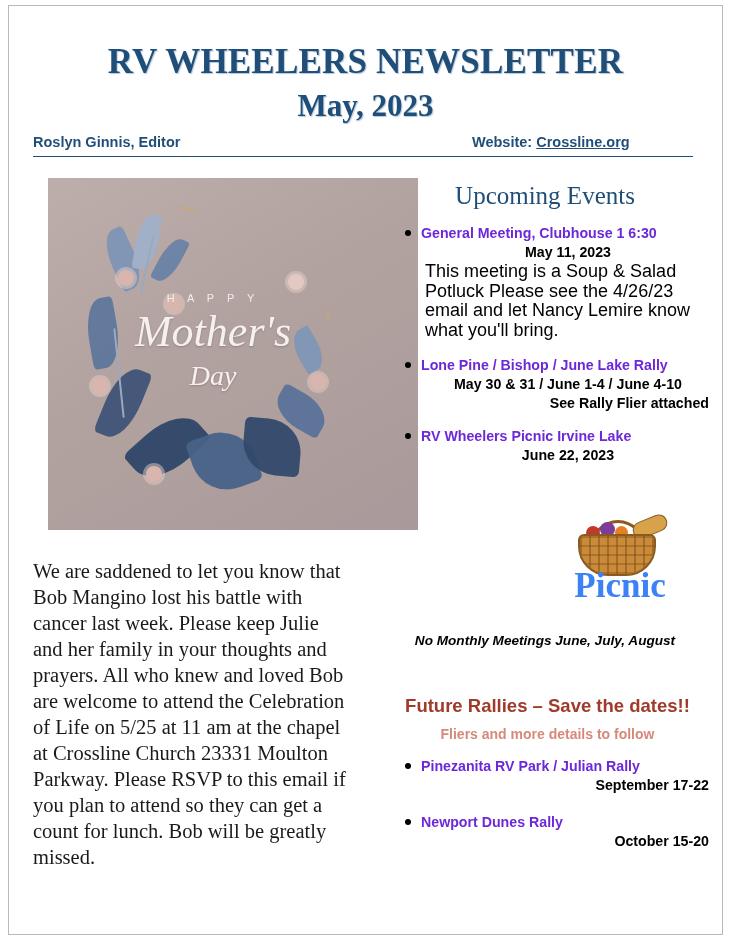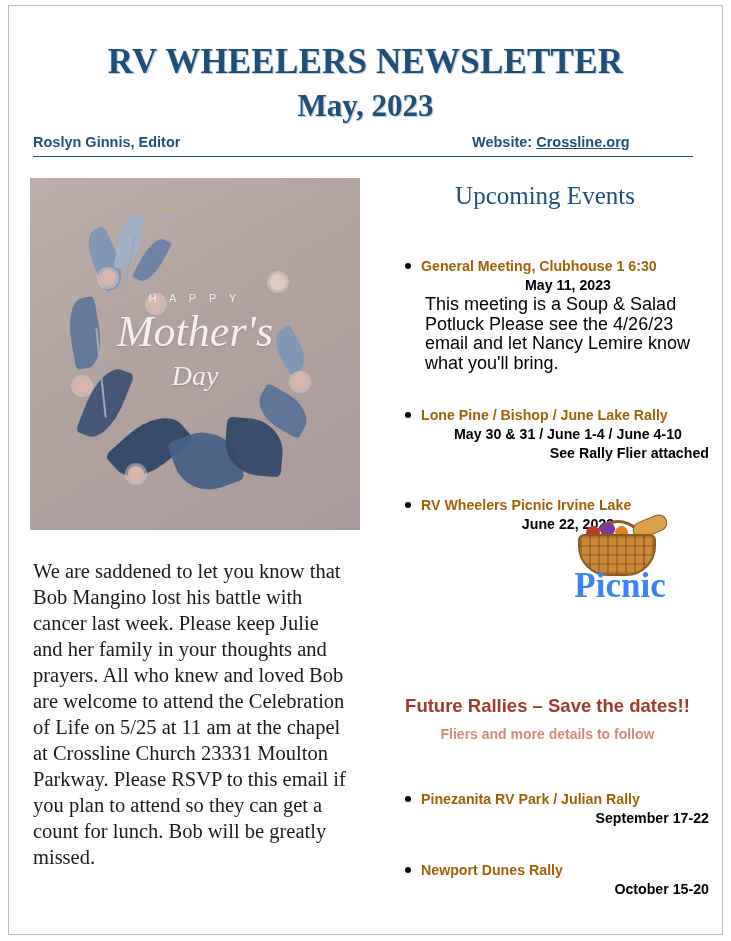--- a/index.html
+++ b/index.html
@@ -86,26 +86,27 @@
     font-weight: bold;
     color: #1f4e79;
   }
   .website .url {
     text-decoration: underline;
   }
 
   
   .mday-card {
     position: absolute;
-    left: 30px;
+    left: 48px;
     top: 178px;
     width: 330px;
     height: 352px;
     background: #1d4ed8;
     overflow: hidden;
+    padding-left: 40px;
   }
   .mday-inner {
     position: absolute;
     inset: 0;
     background: linear-gradient(150deg,#bdaeab 0%, #b2a29f 45%, #a9999a 100%);
   }
   .hex {
     position: absolute;
     left: 52px;
     top: 34px;
@@ -208,24 +209,23 @@
     width: 320px;
   }
   .event {
     margin-bottom: 12px;
   }
   .event-head {
     position: relative;
     font-family: "Liberation Sans", sans-serif;
     font-weight: bold;
     font-size: 14.2px;
-    color: #a16207;
+    color: #6d28d9;
     padding-left: 26px;
     line-height: 19px;
-    margin-top: 33px;
   }
   .bullet {
     position: absolute;
     left: 10px;
     top: 6px;
     width: 6px;
     height: 6px;
     border-radius: 50%;
     background: #000;
   }
@@ -432,20 +432,21 @@
       <div class="fruit" style="left:26px;top:18px;width:14px;height:14px;background:#c0392b;"></div>
       <div class="fruit" style="left:40px;top:14px;width:15px;height:15px;background:#7d3c98;"></div>
       <div class="fruit" style="left:55px;top:18px;width:13px;height:13px;background:#e67e22;"></div>
       <div class="fruit" style="left:33px;top:26px;width:12px;height:12px;background:#27ae60;"></div>
       <div class="basket">
         <div class="basket-weave"></div>
       </div>
       <div class="picnic-word">Picnic</div>
     </div>
 
+    <div class="no-meetings">No Monthly Meetings June, July, August</div>
 
     <div class="future-title">Future Rallies – Save the dates!!</div>
     <div class="future-sub">Fliers and more details to follow</div>
     <div class="future-list">
       <div class="event">
         <div class="event-head">
           <span class="bullet"></span>
           <span>Pinezanita RV Park / Julian Rally</span>
         </div>
         <div class="event-sub right">September 17-22</div>

